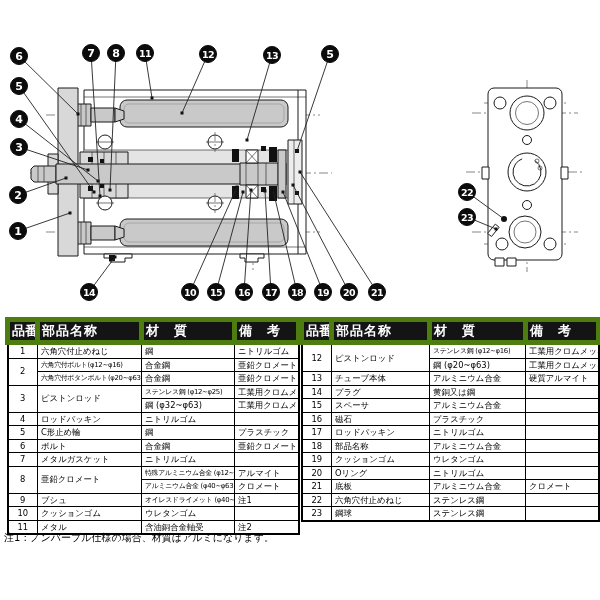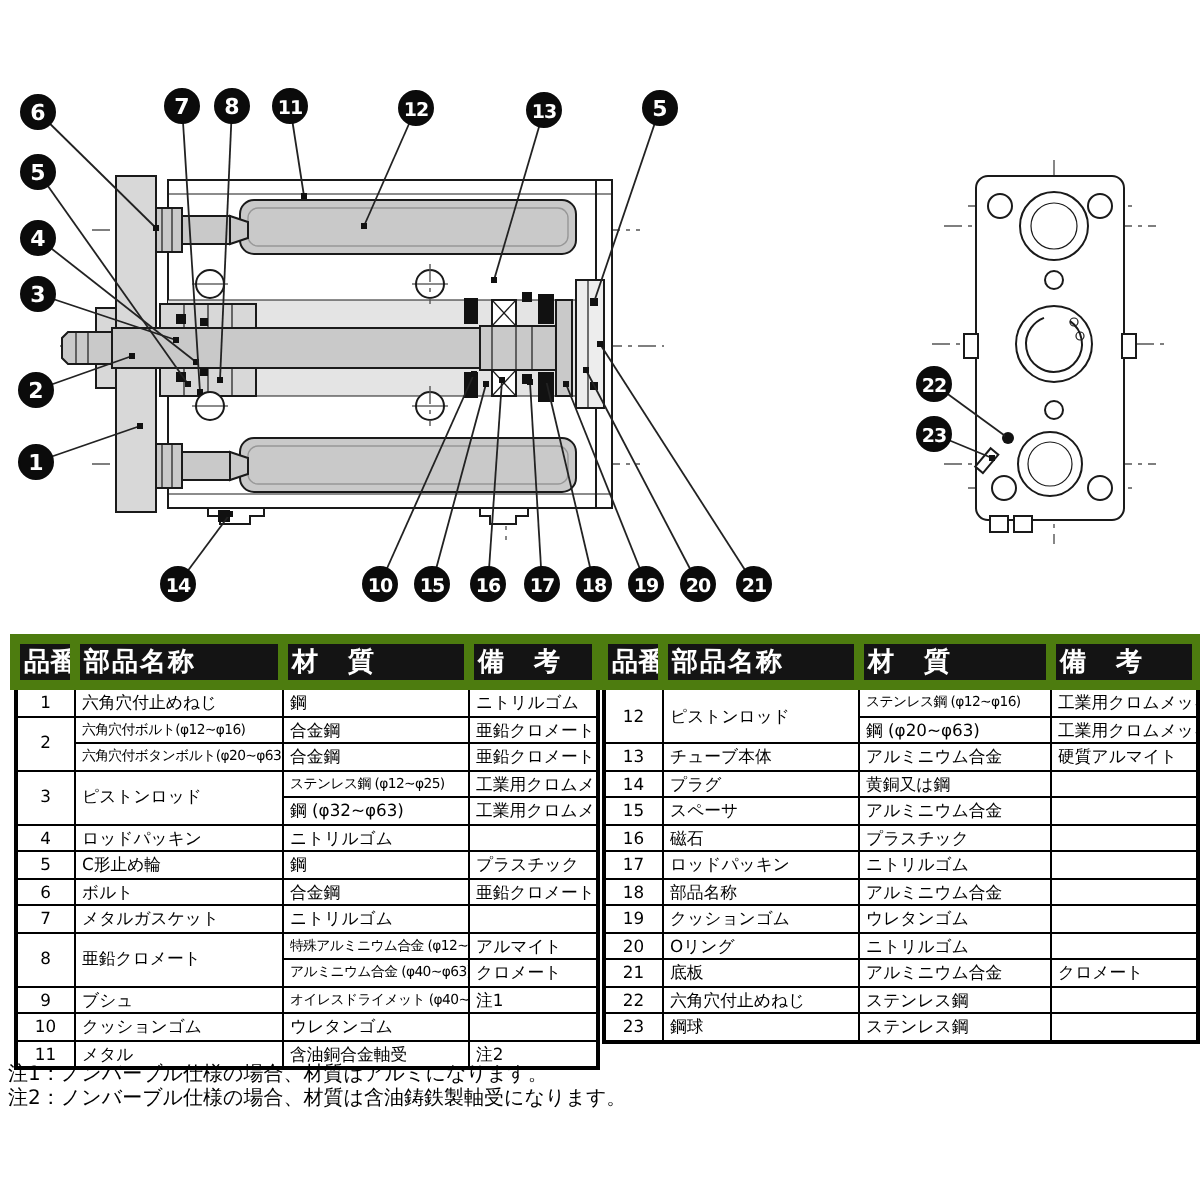--- a/index.html
+++ b/index.html
@@ -461,16 +461,15 @@
           <td class="num">23</td>
           <td class="">鋼球</td>
           <td class="">ステンレス鋼</td>
           <td class=""></td>
         </tr>
       </tbody>
     </table>
 
   <div id="notes">
     <div>注1：ノンバーブル仕様の場合、材質はアルミになります。</div>
-    <div>注2：ノンバーブル仕様の場合、材質は含油鋳鉄製軸受になります。</div>
   </div>
 
 </div>
 
 </body></html>

